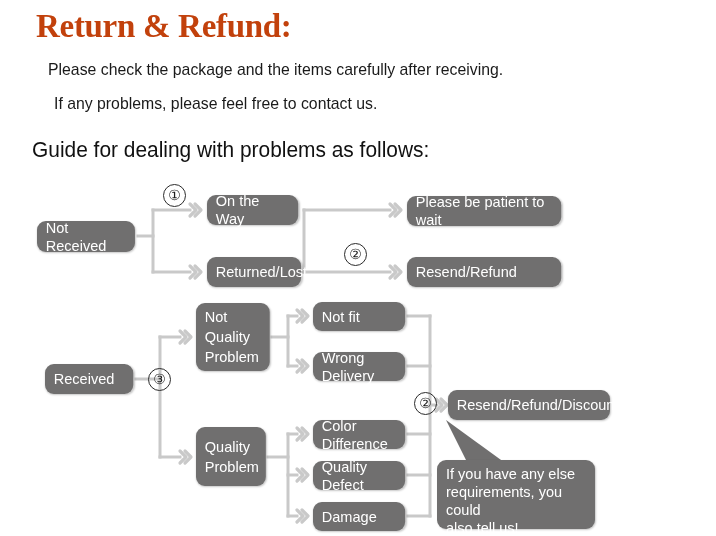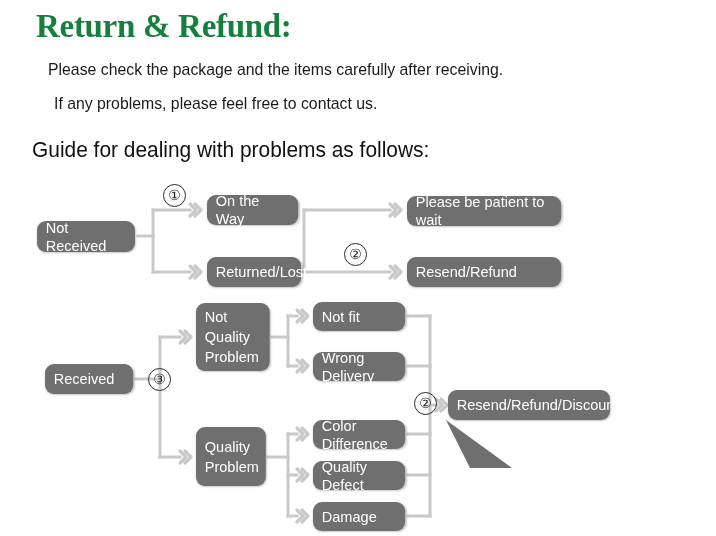--- a/index.html
+++ b/index.html
@@ -18,21 +18,21 @@
 
   
   #title {
     position: absolute;
     left: 36px;
     top: 8px;
     font-family: "Liberation Serif", serif;
     font-weight: bold;
     font-size: 33px;
     letter-spacing: -0.3px;
-    color: #15803d;
+    color: #c2410c;
     white-space: nowrap;
     text-align: center;
   }
   .intro-line {
     position: absolute;
     font-family: "Liberation Sans", sans-serif;
     font-size: 17px;
     color: #1a1a1a;
     white-space: nowrap;
     transform: scaleX(0.93);
@@ -228,15 +228,18 @@
 
     <div class="marker" style="left:163px;top:184px;">①</div>
     <div class="marker" style="left:344px;top:243px;">②</div>
     <div class="marker" style="left:148px;top:368px;">③</div>
     <div class="marker" style="left:414px;top:392px;">②</div>
 
     <svg style="position:absolute;left:440px;top:418px;width:90px;height:55px;" viewBox="0 0 90 55" xmlns="http://www.w3.org/2000/svg">
       <polygon points="6,2 72,50 30,50" fill="#706f6f"></polygon>
     </svg>
 
+    <div id="callout">If you have any else
+requirements, you could
+also tell us!</div>
 
   </div>
 </div>
 
 </body></html>

